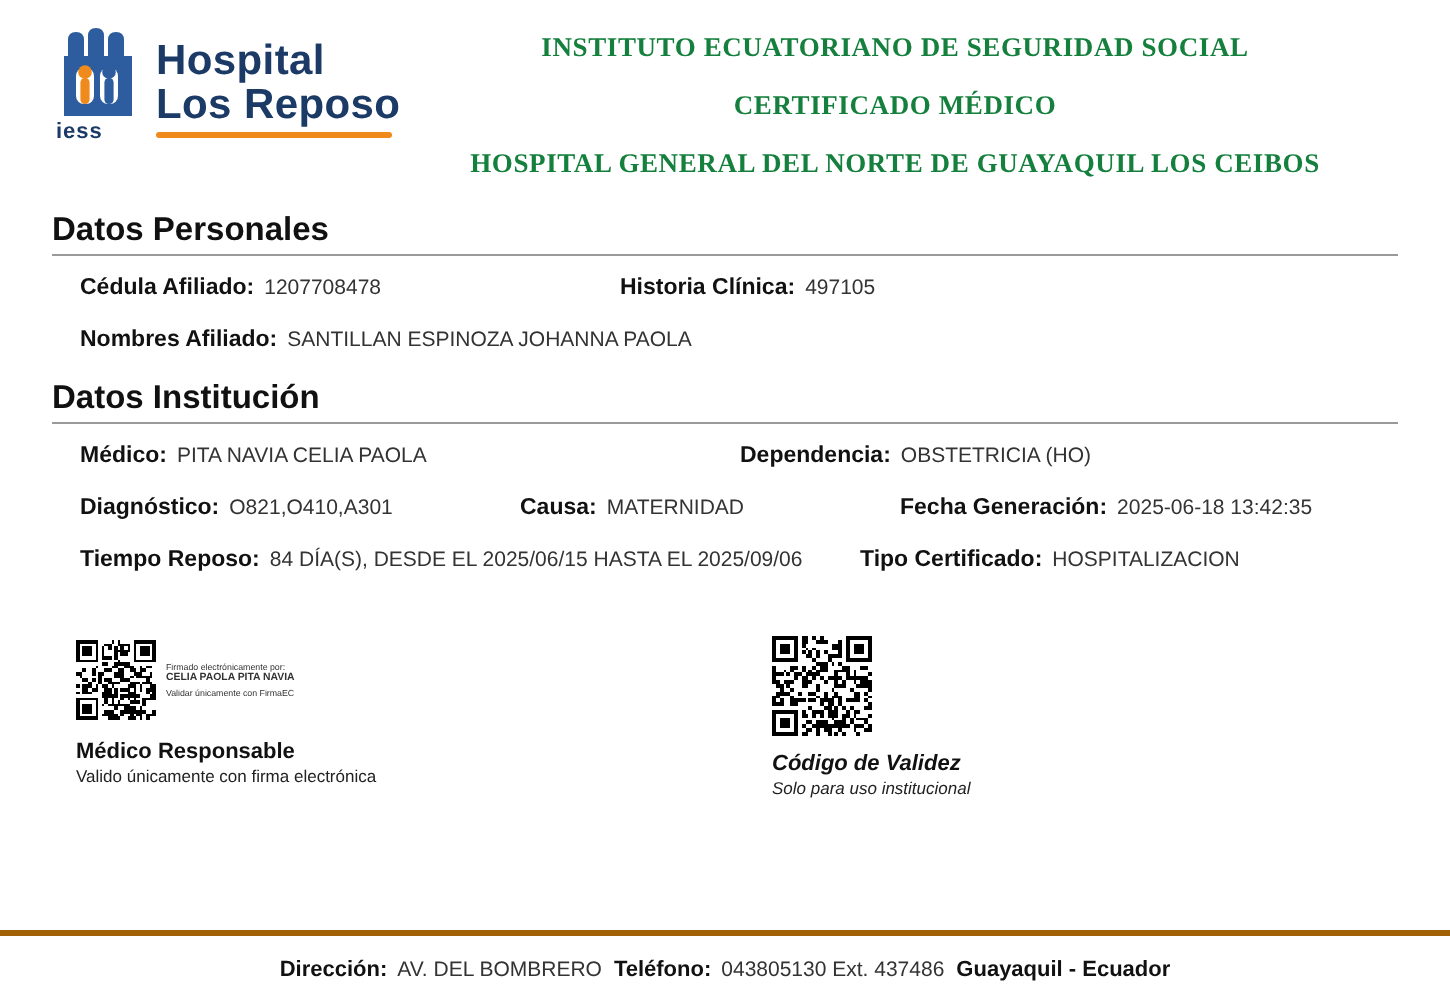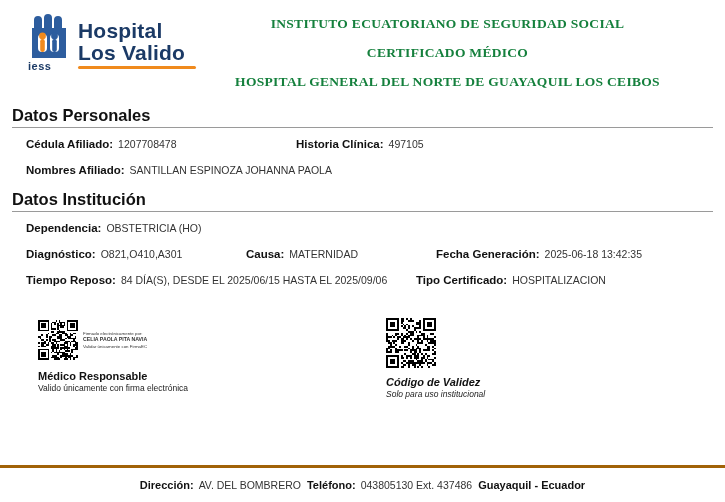--- a/index.html
+++ b/index.html
@@ -82,21 +82,21 @@
     font-family: "Liberation Serif", serif;
     font-weight: bold;
     font-size: 13.5px;
     letter-spacing: .3px;
     color: #15803d;
     margin-bottom: 13px;
   }
 
   
   .content {
-    padding: 0 12px;
+    padding: 0 26px;
   }
   .section-title {
     font-size: 16.5px;
     font-weight: bold;
     color: #111;
     border-bottom: 1px solid #9a9a9a;
     padding-bottom: 2px;
     margin: 14px 0 10px 0;
   }
   .row {
@@ -220,21 +220,21 @@
         <circle cx="16.5" cy="22" r="3.4" fill="#f08a1d"></circle>
         <rect x="14.2" y="25" width="4.6" height="13" rx="2.2" fill="#f08a1d"></rect>
         <rect x="24" y="20" width="9" height="18" rx="4" fill="#ffffff"></rect>
         <circle cx="28.5" cy="22" r="3.4" fill="#2d5d9e"></circle>
         <rect x="26.2" y="25" width="4.6" height="13" rx="2.2" fill="#2d5d9e"></rect>
       </svg>
       <span class="iess-tag">iess</span>
     </div>
     <div class="logo-text">
       <div class="l1">Hospital</div>
-      <div class="l2">Los Valido</div>
+      <div class="l2">Los Reposo</div>
       <div class="logo-underline"></div>
     </div>
   </div>
 
   <div class="title-block">
     <div>INSTITUTO ECUATORIANO DE SEGURIDAD SOCIAL</div>
     <div>CERTIFICADO MÉDICO</div>
     <div>HOSPITAL GENERAL DEL NORTE DE GUAYAQUIL LOS CEIBOS</div>
   </div>
 </div>
@@ -257,20 +257,24 @@
   <div class="row">
     <div class="fld">
       <span class="lbl">Nombres Afiliado:</span>
       <span class="val">SANTILLAN ESPINOZA JOHANNA PAOLA</span>
     </div>
   </div>
 
   <div class="section-title">Datos Institución</div>
 
   <div class="row row-inst">
+    <div class="fld c1">
+      <span class="lbl">Médico:</span>
+      <span class="val">PITA NAVIA CELIA PAOLA</span>
+    </div>
     <div class="fld c2">
       <span class="lbl">Dependencia:</span>
       <span class="val">OBSTETRICIA (HO)</span>
     </div>
   </div>
 
   <div class="row row-diag">
     <div class="fld c1">
       <span class="lbl">Diagnóstico:</span>
       <span class="val">O821,O410,A301</span>

